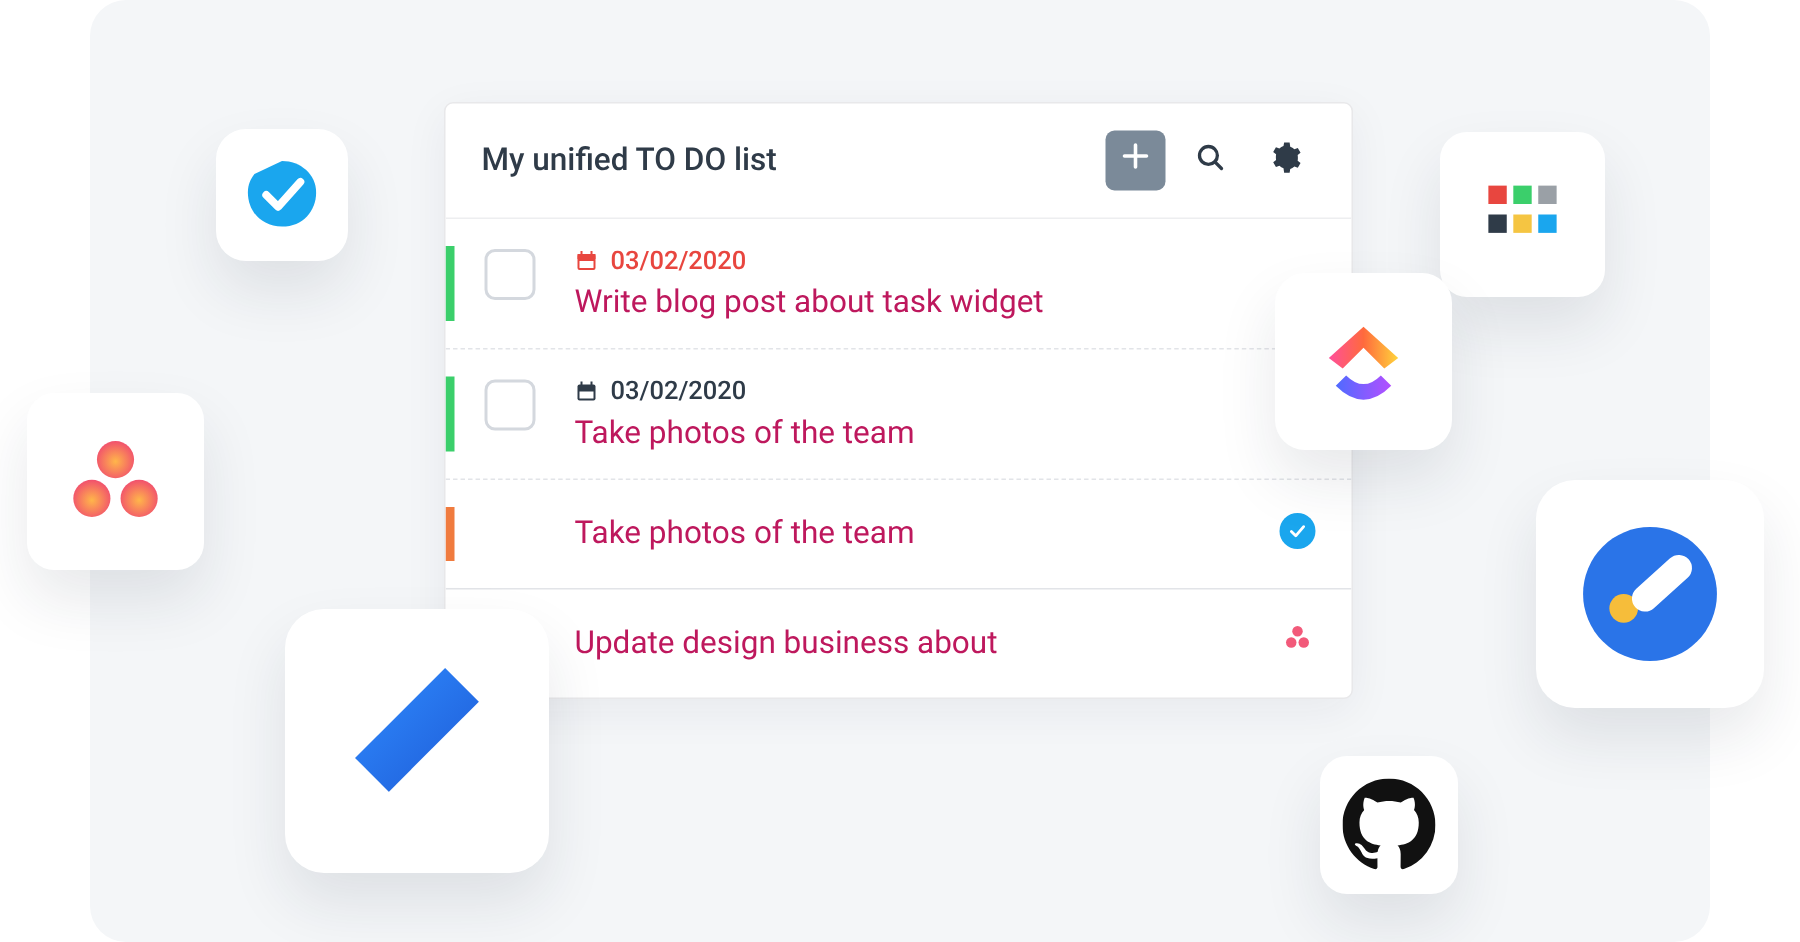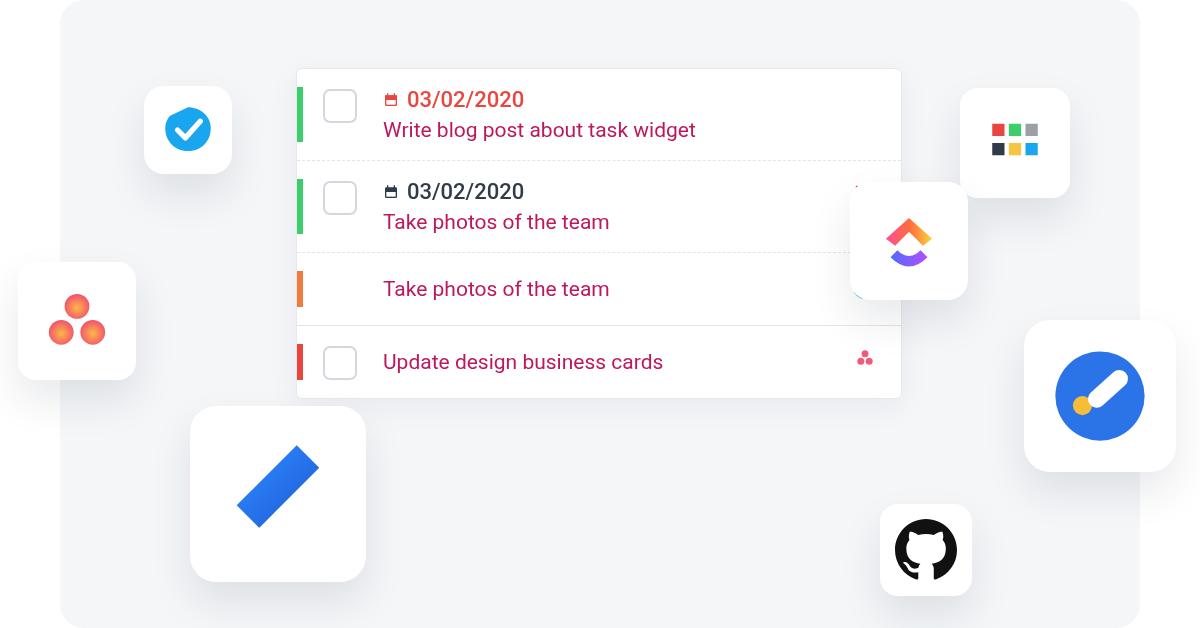--- a/index.html
+++ b/index.html
@@ -70,21 +70,21 @@
     border: 2.5px solid #d4d8de;
     border-radius: 7px;
     margin-right: 26px;
     flex-shrink: 0;
     margin-top: 2px;
     cursor: pointer;
   }
   .task-body { flex: 1; }
   .task-date {
     display: flex; align-items: center; gap: 8px;
-    font-size: 22px; font-weight: 500;
+    font-size: 17px; font-weight: 500;
     margin-bottom: 6px;
   }
   .task-date.red { color: #e8463f; }
   .task-date.dark { color: #2f3b48; }
   .cal-icon { width: 16px; height: 16px; display:inline-flex; }
   .task-title {
     font-size: 21px; color: #be185d;
   }
   .task-title.alone { padding-top: 6px; padding-bottom: 6px; }
   .row-icon {
@@ -109,20 +109,46 @@
   }
   .tick-badge svg { width:14px; height:14px; }
   .asana-mini { width:20px; height:20px; }
 </style>
 </head>
 <body>
 
 <div class="canvas"></div>
 
 <div class="todo-panel">
+  <div class="panel-header">
+    <div class="panel-title">My unified TO DO list</div>
+    <div class="header-btn plus">
+      <span>
+        <svg viewBox="0 0 24 24" width="22" height="22" fill="none" stroke="#fff" stroke-width="2.6" stroke-linecap="round">
+            <line x1="12" y1="4" x2="12" y2="20"></line>
+            <line x1="4" y1="12" x2="20" y2="12"></line>
+          </svg>
+      </span>
+    </div>
+    <div class="header-btn icon-only">
+      <span>
+        <svg viewBox="0 0 24 24" width="22" height="22" fill="none" stroke="#2f3b48" stroke-width="2.4">
+            <circle cx="10.5" cy="10.5" r="6.5"></circle>
+            <line x1="20" y1="20" x2="15.2" y2="15.2" stroke-linecap="round"></line>
+          </svg>
+      </span>
+    </div>
+    <div class="header-btn icon-only">
+      <span>
+        <svg viewBox="0 0 24 24" width="22" height="22" fill="#2f3b48">
+            <path d="M12 8a4 4 0 100 8 4 4 0 000-8zm9 4c0-.6-.05-1.18-.15-1.74l2.1-1.64-2-3.46-2.5.84a8.96 8.96 0 00-3-1.74L15 1h-4l-.45 2.66a8.96 8.96 0 00-3 1.74l-2.5-.84-2 3.46 2.1 1.64C5.05 10.82 5 11.4 5 12s.05 1.18.15 1.74L3.05 15.4l2 3.46 2.5-.84a8.96 8.96 0 003 1.74L11 23h4l.45-2.66a8.96 8.96 0 003-1.74l2.5.84 2-3.46-2.1-1.64c.1-.56.15-1.14.15-1.74z"></path>
+          </svg>
+      </span>
+    </div>
+  </div>
 
   <div class="task-list">
 
     <div class="task-row">
       <div class="accent green"></div>
       <div class="checkbox"></div>
       <div class="task-body">
         <div class="task-date red">
           <span class="cal-icon">
             <svg viewBox="0 0 24 24" width="16" height="16" fill="#e8463f">
@@ -180,21 +206,21 @@
               <polyline points="5 12.5 10 17.5 19 7"></polyline>
             </svg>
         </div>
       </div>
     </div>
 
     <div class="task-row" style="border-top-style:solid;">
       <div class="accent red"></div>
       <div class="checkbox"></div>
       <div class="task-body">
-        <div class="task-title alone">Update design business cards</div>
+        <div class="task-title alone">Update design business about</div>
       </div>
       <div class="row-icon" style="top:20px">
         <svg class="asana-mini" viewBox="0 0 24 24">
           <circle cx="12" cy="7" r="4.2" fill="#f25a7a"></circle>
           <circle cx="7" cy="16" r="4.2" fill="#f25a7a"></circle>
           <circle cx="17" cy="16" r="4.2" fill="#f25a7a"></circle>
         </svg>
       </div>
     </div>
   </div>

